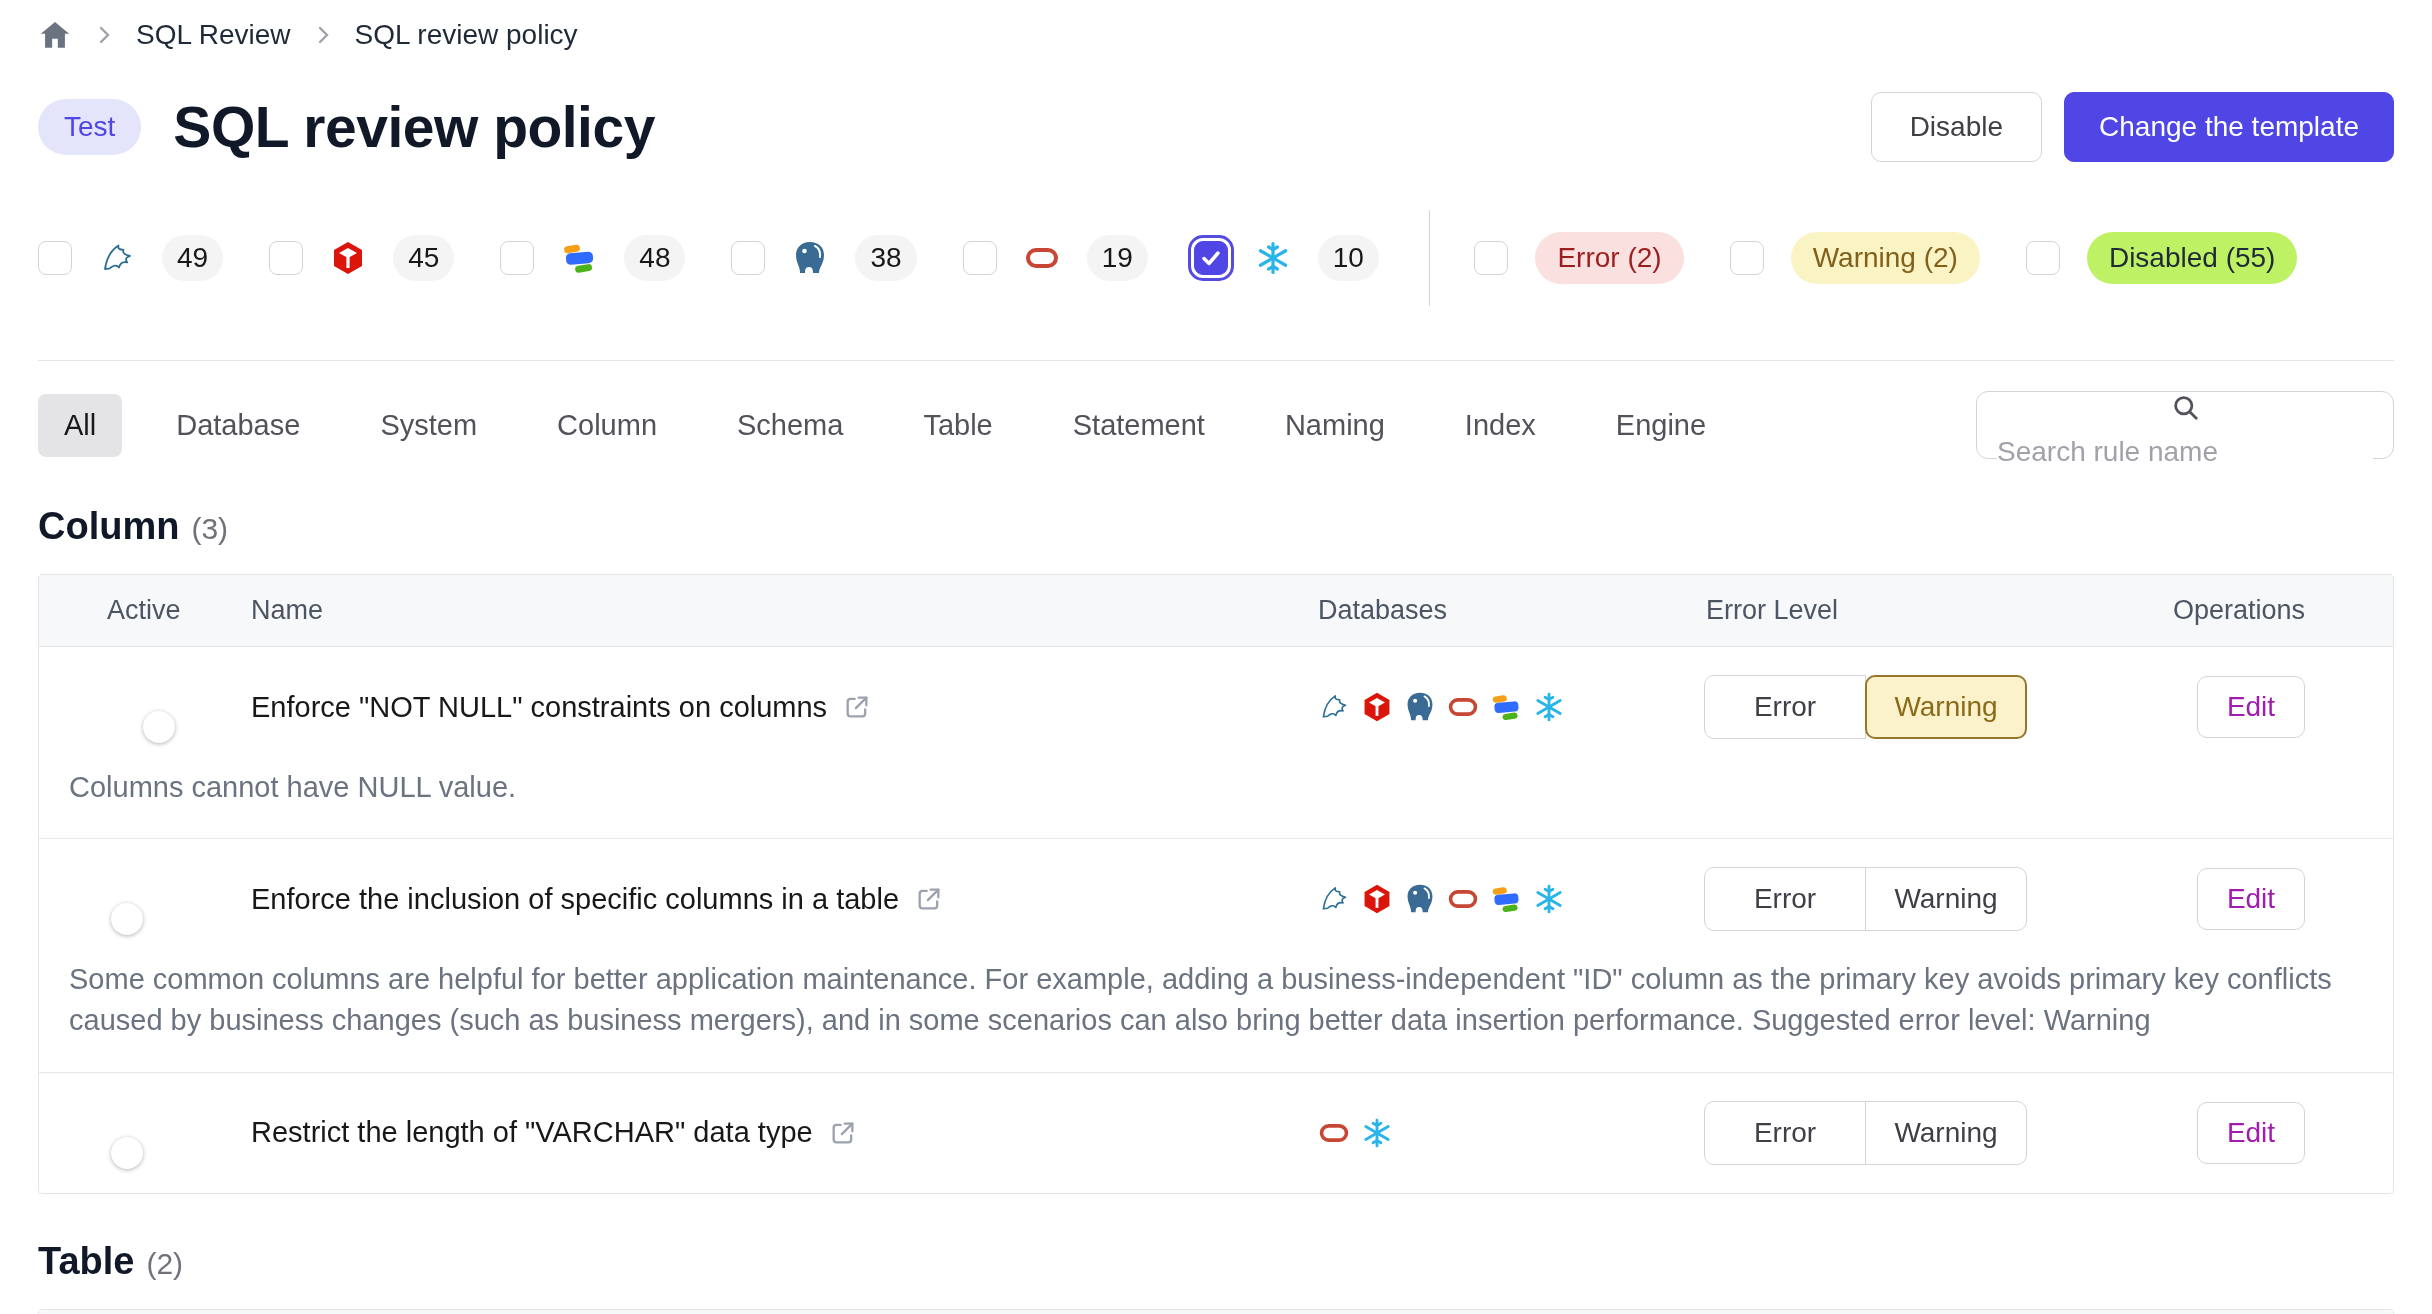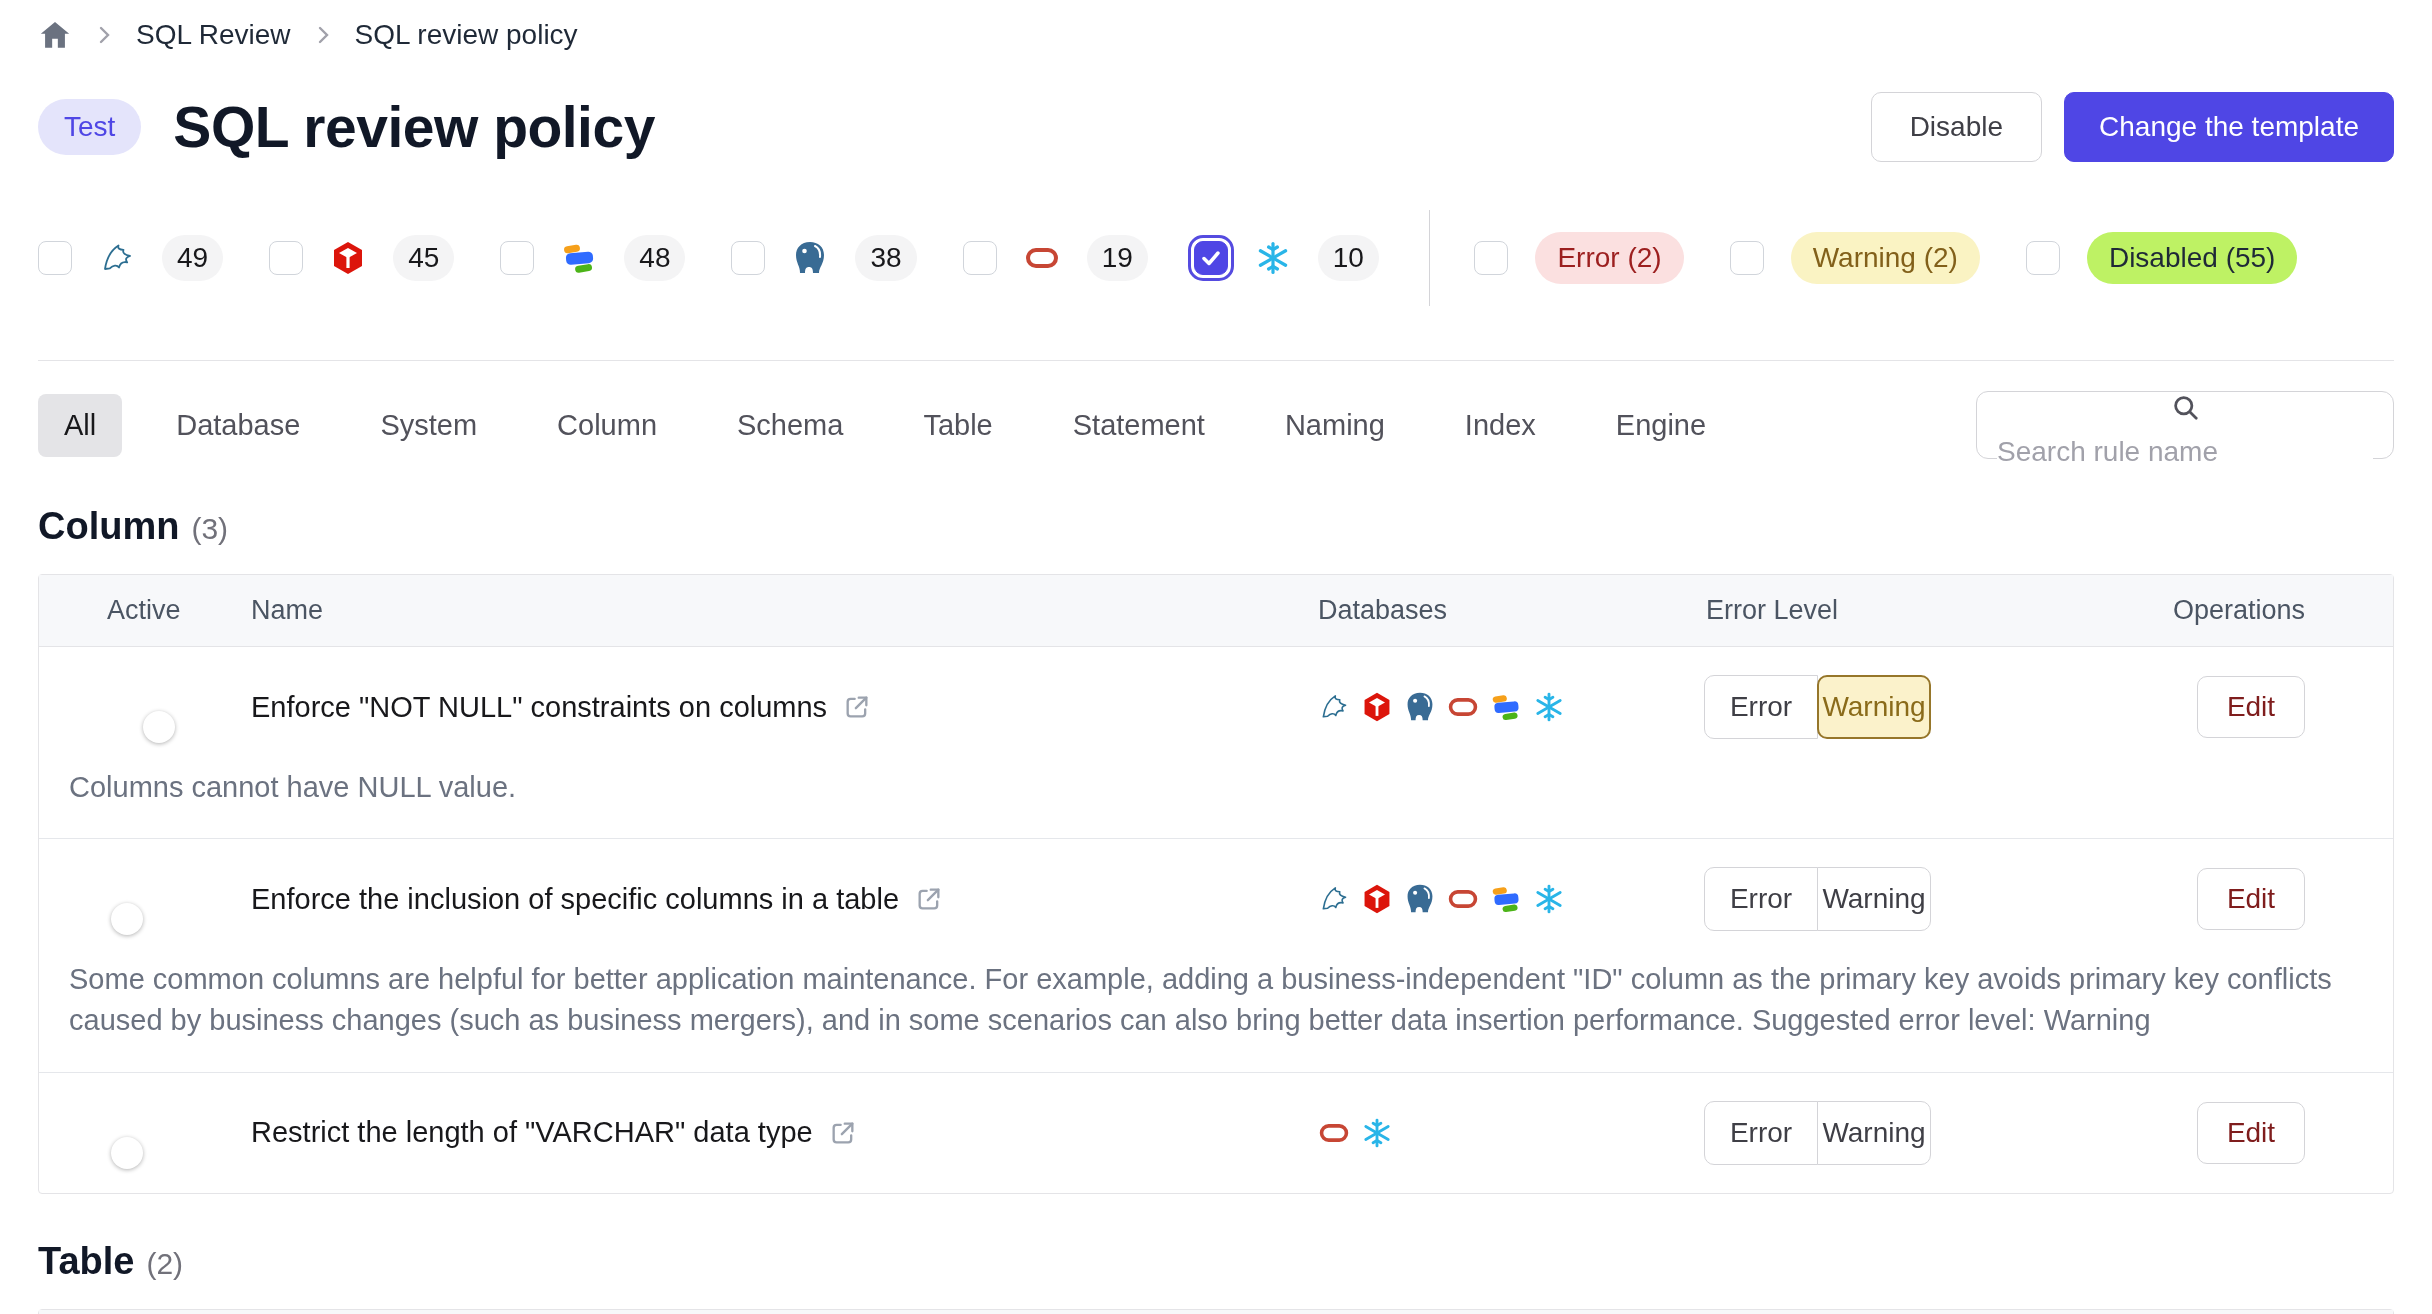--- a/index.html
+++ b/index.html
@@ -74,28 +74,28 @@
 
   
   .toggle { width:72px; height:40px; border-radius:999px; background:#e4e4e7; position:relative; cursor:pointer; }
   .toggle .knob { position:absolute; top:4px; left:4px; width:32px; height:32px; border-radius:50%; background:#fff;
     box-shadow:0 1px 4px rgba(0,0,0,.3); }
   .toggle.on { background:#4f46e5; }
   .toggle.on .knob { left:36px; }
 
   
   .seg { display:inline-flex; }
-  .seg-btn { width:114px; padding:15px 0; text-align:center; font-size:28px; color:#3f3f46; background:#fff;
+  .seg-btn { width:162px; padding:15px 0; text-align:center; font-size:28px; color:#3f3f46; background:#fff;
     border:1px solid #d4d4d8; cursor:pointer; font-family:inherit; }
   .seg-btn.first { border-radius:10px 0 0 10px; }
   .seg-btn.last { border-radius:0 10px 10px 0; margin-left:-1px; }
   .seg-btn.selected-warning { background:#fbf2cb; color:#8a6b1a; border:2px solid #96762a; border-radius:10px;
     position:relative; z-index:1; padding:14px 0; }
   .btn-edit { width:108px; padding:14px 0; background:#fff; border:1px solid #d4d4d8; border-radius:10px;
-    font-size:28px; color:#7f1d1d; cursor:pointer; font-family:inherit; }
+    font-size:28px; color:#a21caf; cursor:pointer; font-family:inherit; }
 
   .ext-link { display:inline-flex; cursor:pointer; }
 </style>
 </head>
 <body>
 
 <svg width="0" height="0" style="position:absolute">
   <defs>
     <g id="ic-mysql">
       <path d="M6 29 C7.5 19 11.5 10.5 19.5 5.5 C18.5 8.5 20.5 9.8 24.5 9.8 C23.2 12.8 25.8 15 31 16 C27 17.2 26 19.2 28.2 22.4 C24 21.4 21 23.4 20 27.5 C18 24.4 14 25.2 10.8 28.4 Z" fill="#fff" stroke="#2c6e91" stroke-width="1.8" stroke-linejoin="round"></path>

